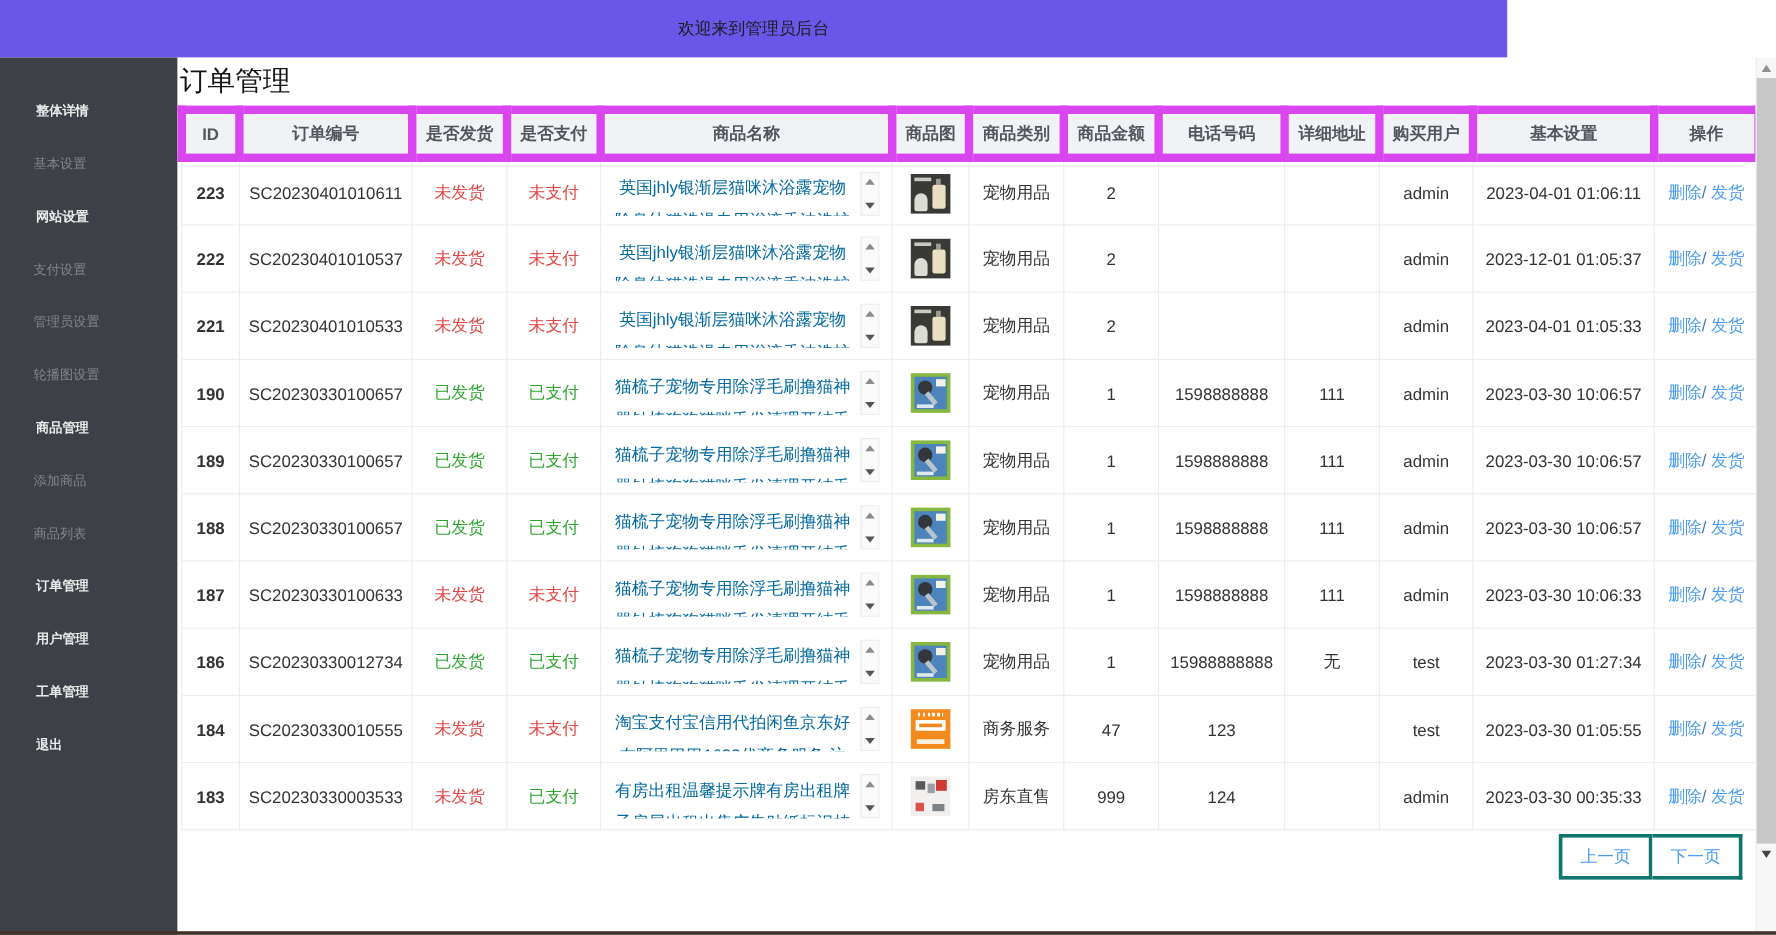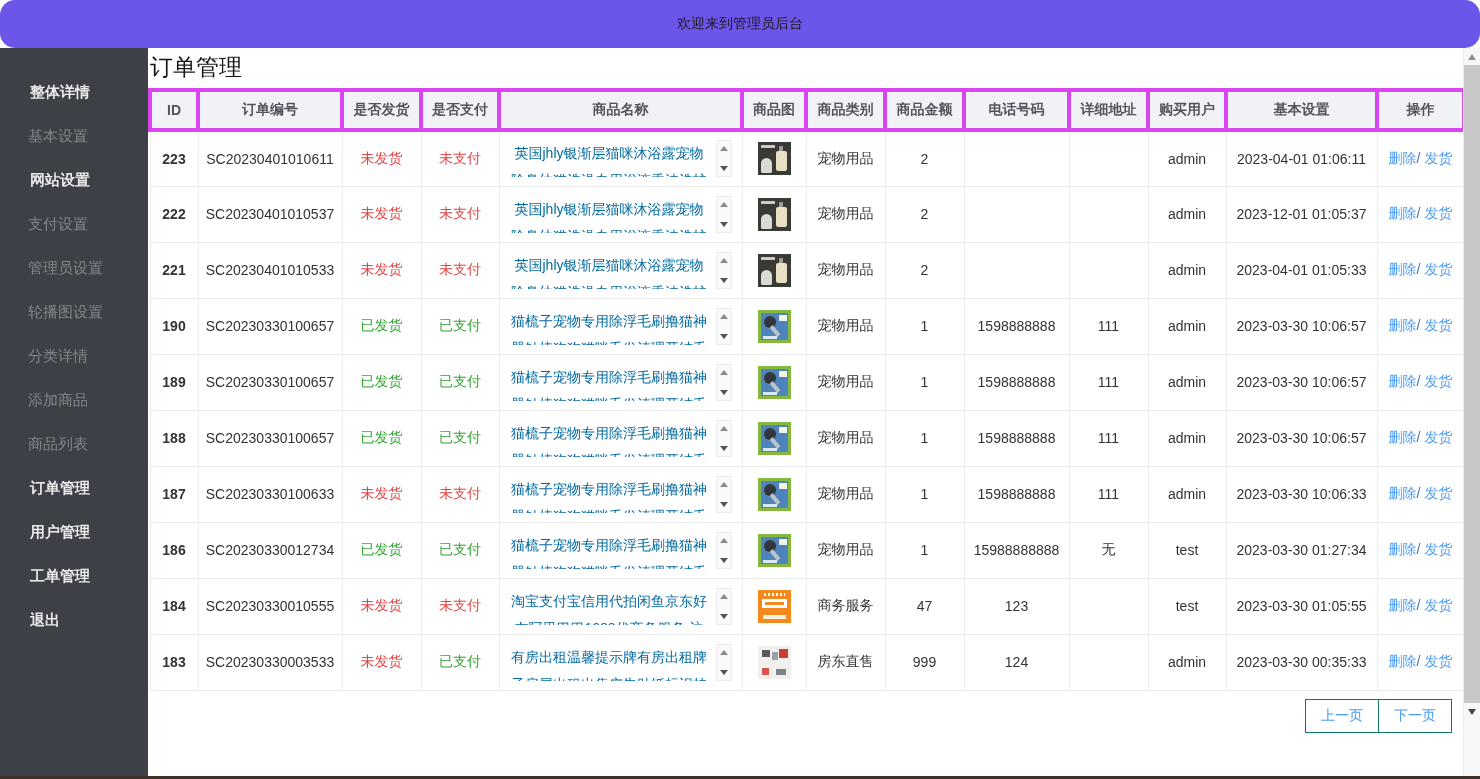--- a/index.html
+++ b/index.html
@@ -7,50 +7,50 @@
     --sidebar-bg:#3d4046;
   }
   *{box-sizing:border-box;}
   html,body{margin:0;padding:0;}
   body{
     width:1480px;height:779px;position:relative;overflow:hidden;background:#fff;
     font-family:"Liberation Sans","DejaVu Sans",sans-serif;
   }
   
   .banner{
-    position:absolute;left:0;top:0;width:1480px;height:48px;background:var(--accent);
+    position:absolute;left:0;top:0;width:1256px;height:48px;background:var(--accent);
     display:flex;align-items:center;justify-content:center;
-    color:#1c1c1c;font-size:14px;border-radius:15px;
+    color:#1c1c1c;font-size:14px;
   }
   
   .sidebar{
     position:absolute;left:0;top:48px;width:148px;bottom:0;background:var(--sidebar-bg);
     padding-top:22px;
   }
   .sidebar-header{
     color:#f2f2f2;font-size:16px;font-weight:bold;padding:8px 0 8px 27px;margin-bottom:14px;
   }
   .side-item{
-    height:44px;display:flex;align-items:center;font-size:15px;cursor:pointer;
+    height:44px;display:flex;align-items:center;font-size:11px;cursor:pointer;
   }
   .side-item.bright{color:#e9e9e9;padding-left:30px;font-weight:bold;}
   .side-item.dim{color:#83868c;padding-left:28px;}
   
   .main{
     position:absolute;left:148px;top:48px;width:1315px;bottom:0;background:#fff;
   }
   .page-title{
     height:40px;line-height:38px;font-size:23px;color:#141414;padding-left:2px;
   }
   table.orders{
     border-collapse:collapse;table-layout:fixed;width:1314px;
   }
   table.orders th{
     background:#f1f2f5;color:#52555c;font-size:14px;font-weight:bold;height:40px;
-    border:4px solid #d946ef;text-align:center;padding:0 2px;overflow:hidden;white-space:nowrap;
+    border:7px solid #d946ef;text-align:center;padding:0 2px;overflow:hidden;white-space:nowrap;
   }
   table.orders td{
     border:1px solid #ededee;height:56px;text-align:center;vertical-align:middle;
     font-size:14px;color:#333;padding:0 2px;overflow:hidden;
   }
   td.id-cell{font-weight:bold;color:#2b2b2b;}
   .st-red{color:var(--danger);}
   .st-green{color:var(--success);}
   
   .name-box{
@@ -91,21 +91,21 @@
   .t-rental .g1{position:absolute;left:4px;top:4px;width:8px;height:7px;background:#5a5a5a;}
   .t-rental .g2{position:absolute;left:14px;top:6px;width:6px;height:8px;background:#9aa0a6;}
   .t-rental .r2{position:absolute;left:4px;bottom:4px;width:7px;height:7px;background:#d9534f;}
   .t-rental .g3{position:absolute;right:5px;bottom:4px;width:10px;height:6px;background:#7d8288;}
   
   .op-link{color:var(--link);cursor:pointer;text-decoration:none;}
   .op-sep{color:#4a72c2;}
   
   .pager{position:absolute;right:11px;bottom:46px;display:flex;}
   .pager-btn{
-    background:#fff;border:1px solid #0f766e;color:var(--link);font-size:14px;
+    background:#fff;border:3px solid #0f766e;color:var(--link);font-size:14px;
     padding:7px 15px;cursor:pointer;font-family:inherit;
   }
   .pager-btn + .pager-btn{border-left:none;}
   
   .scrollbar{
     position:absolute;right:0;top:48px;width:17px;bottom:0;background:#f7f7f7;border-left:1px solid #ebebeb;
   }
   .sb-up{position:absolute;top:0;left:0;width:16px;height:17px;display:flex;align-items:center;justify-content:center;cursor:pointer;}
   .sb-up span{width:0;height:0;border-left:4px solid transparent;border-right:4px solid transparent;border-bottom:6px solid #8f8f8f;}
   .sb-thumb{position:absolute;top:17px;left:0;width:16px;height:638px;background:#c7c7c7;cursor:pointer;}
@@ -121,21 +121,21 @@
 </div>
 
 <div class="sidebar">
   <div id="sidebar-menu">
       <div class="side-item bright">整体详情</div>
       <div class="side-item dim">基本设置</div>
       <div class="side-item bright">网站设置</div>
       <div class="side-item dim">支付设置</div>
       <div class="side-item dim">管理员设置</div>
       <div class="side-item dim">轮播图设置</div>
-      <div class="side-item dim">分类详情</div>
+      <div class="side-item bright">商品管理</div>
       <div class="side-item dim">添加商品</div>
       <div class="side-item dim">商品列表</div>
       <div class="side-item bright">订单管理</div>
       <div class="side-item bright">用户管理</div>
       <div class="side-item bright">工单管理</div>
       <div class="side-item bright">退出</div>
     </div>
 </div>
 
 <div class="main">

